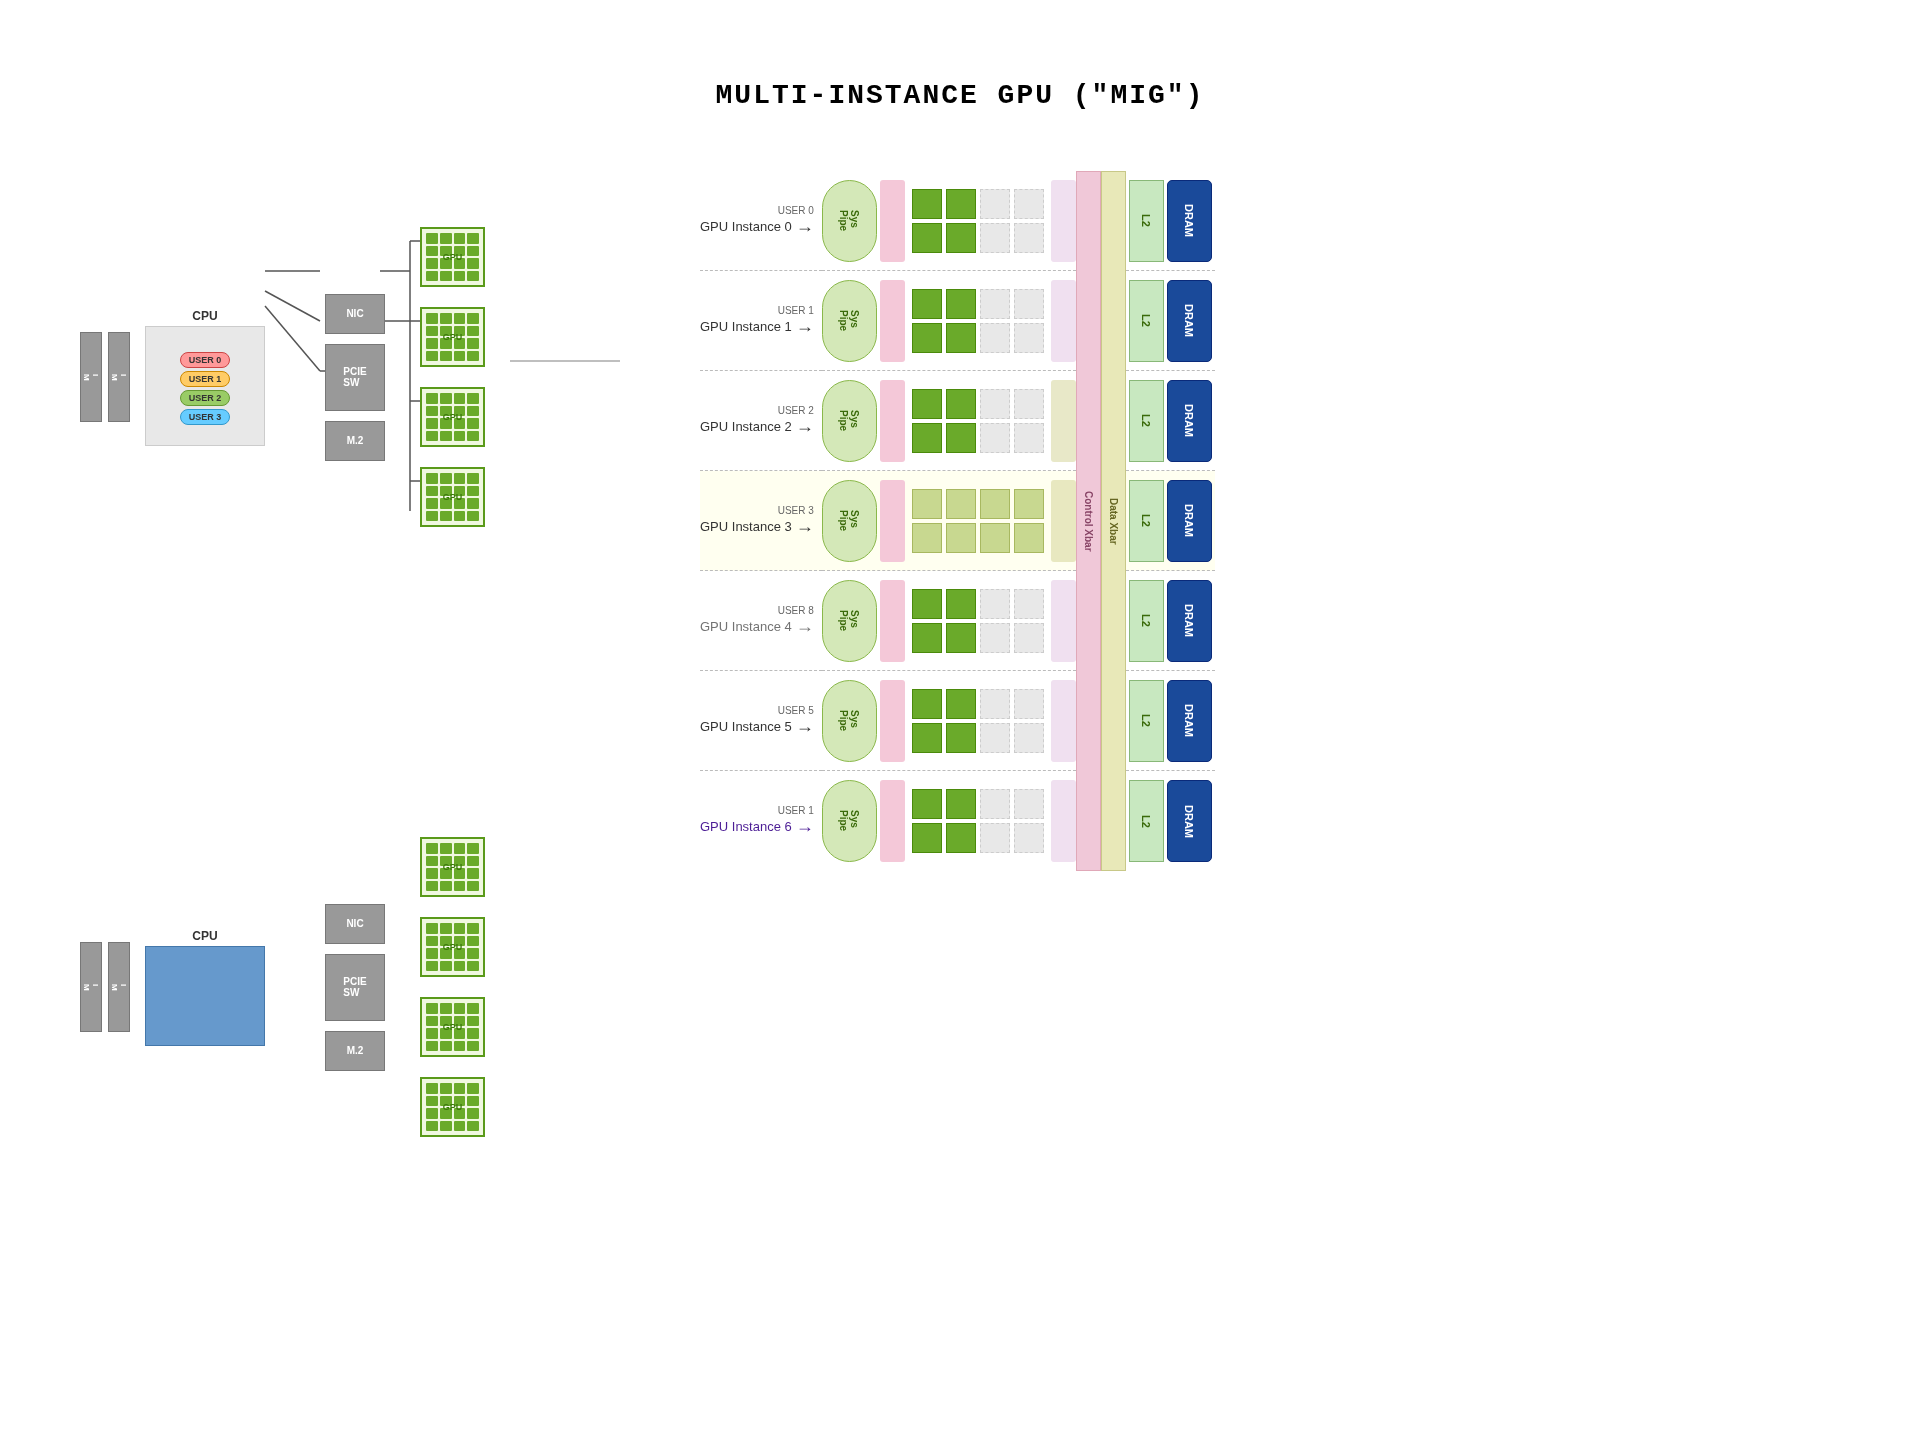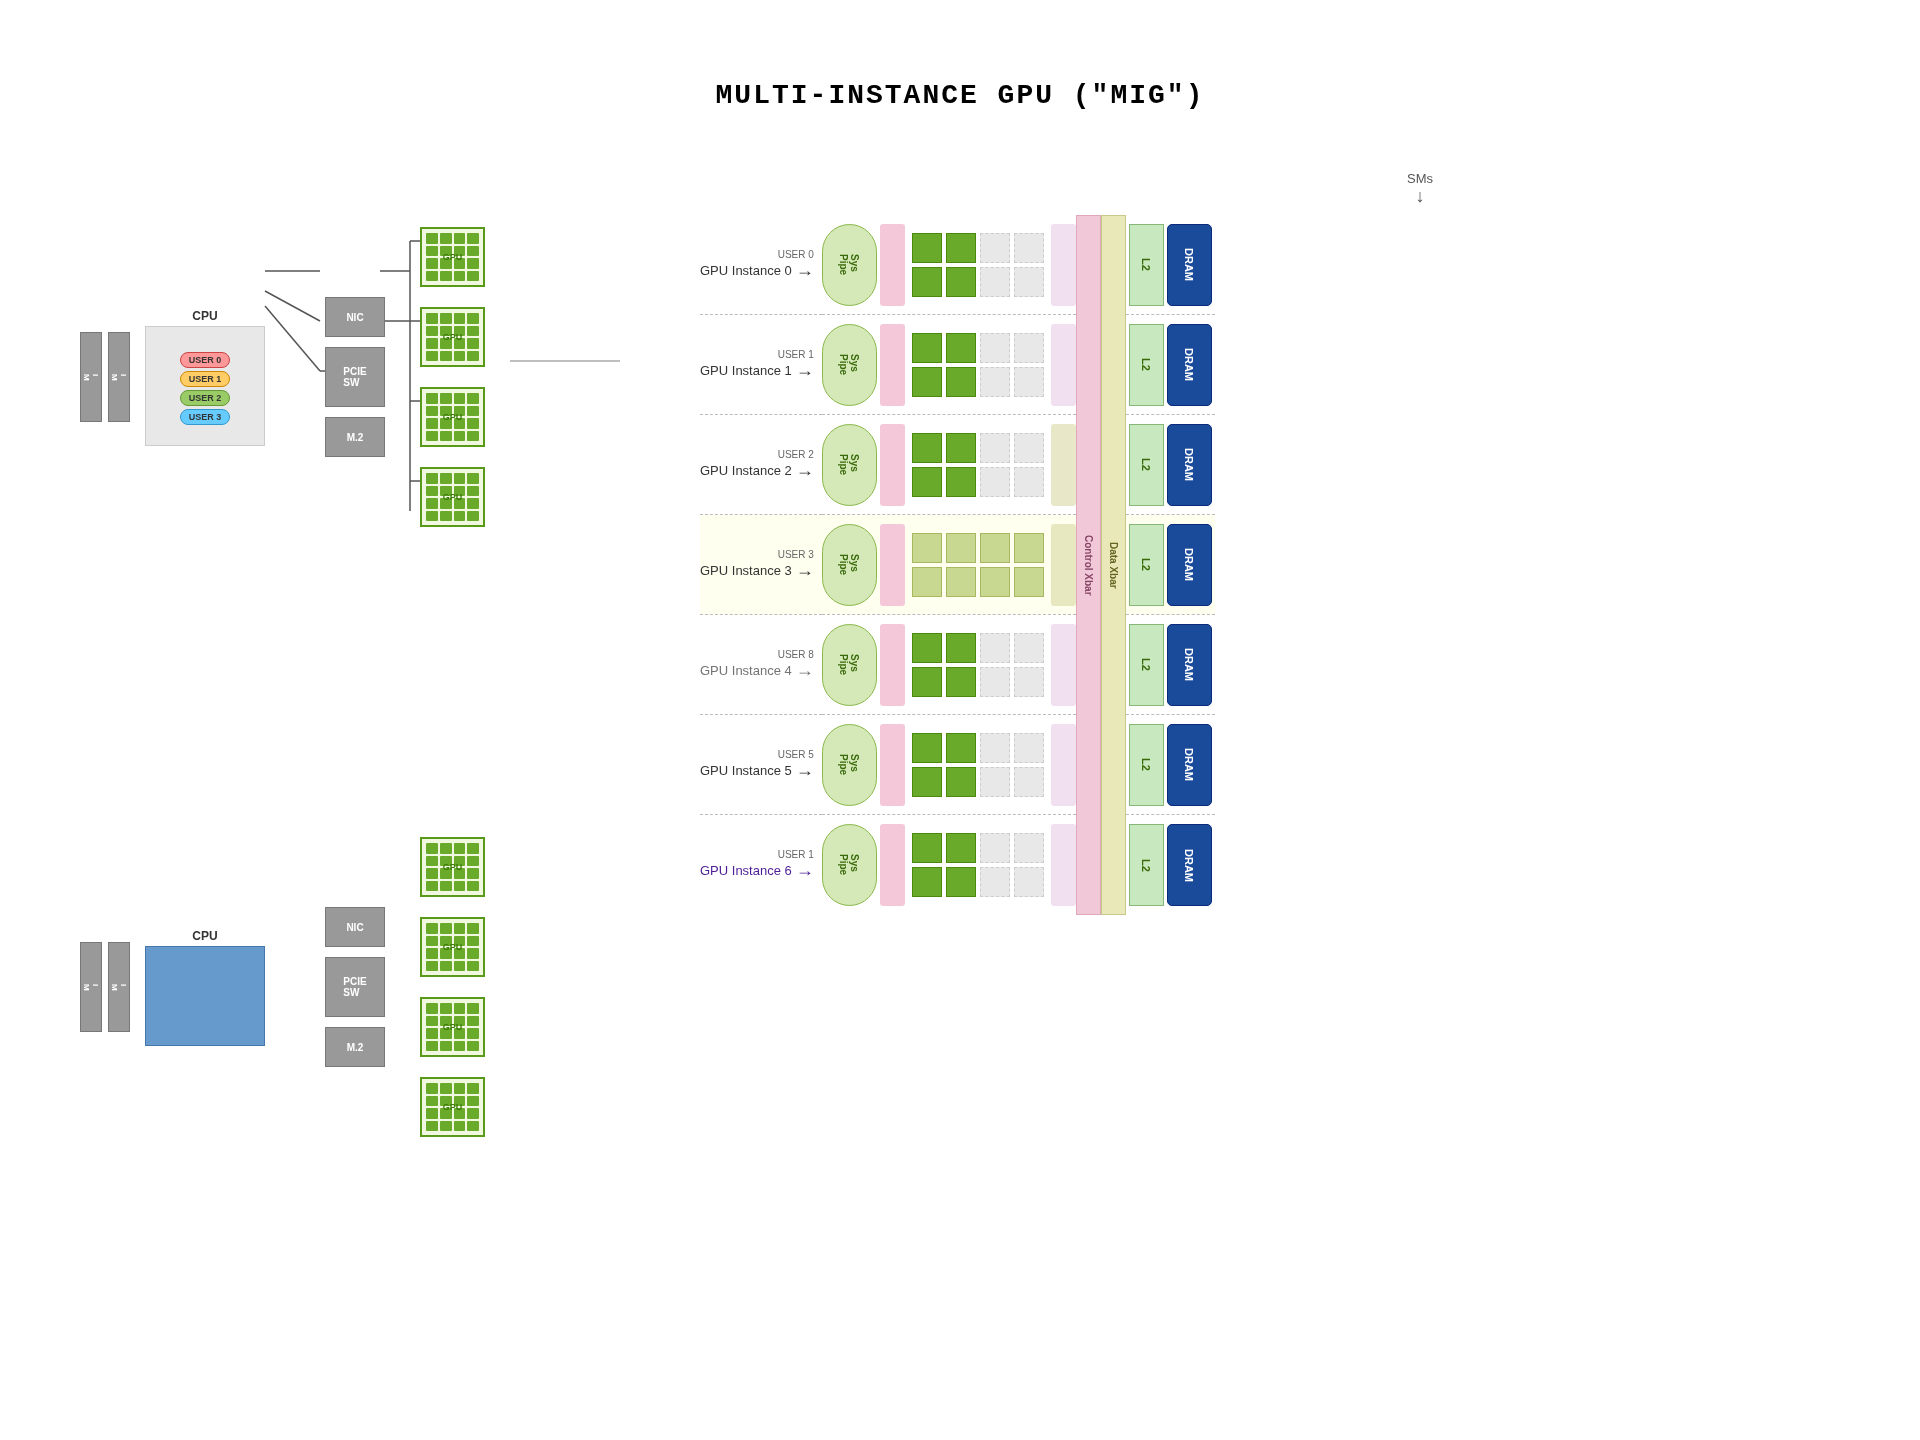--- a/index.html
+++ b/index.html
@@ -113,21 +113,21 @@
       border: 1px solid #777;
       display: flex;
       align-items: center;
       justify-content: center;
       font-size: 10px;
       font-weight: bold;
       color: white;
     }
 
     .pcie-box {
-      height: 60px;
+      height: 67px;
     }
 
     .gpu-block {
       width: 65px;
       height: 60px;
       border: 2px solid #5a9a1a;
       background: #f0f8e0;
       display: grid;
       grid-template-columns: repeat(4, 1fr);
       grid-template-rows: repeat(4, 1fr);
@@ -403,24 +403,20 @@
               <div class="gpu-dot"></div>
           </div>
         </div>
       </div>
     </div>
 
   </div>
 
   <div class="right-panel">
 
-    <div style="display:flex;flex-direction:column;align-items:center;margin-left:300px;margin-bottom:8px;">
-      <div style="font-size:13px;color:#555;">SMs</div>
-      <div style="font-size:18px;color:#555;">↓</div>
-    </div>
 
     <div style="display:flex;flex-direction:row;align-items:stretch;">
 
       <div style="display:flex;flex-direction:column;">
 
         <div style="height:100px;display:flex;flex-direction:column;justify-content:center;align-items:flex-end;padding-right:8px;border-bottom:1px dashed #bbb;">
           <div style="font-size:10px;color:#666;">USER 0</div>
           <div style="font-size:13px;color:#333;display:flex;align-items:center;gap:4px;">GPU Instance 0 <span style="font-size:18px;">→</span></div>
         </div>
 

